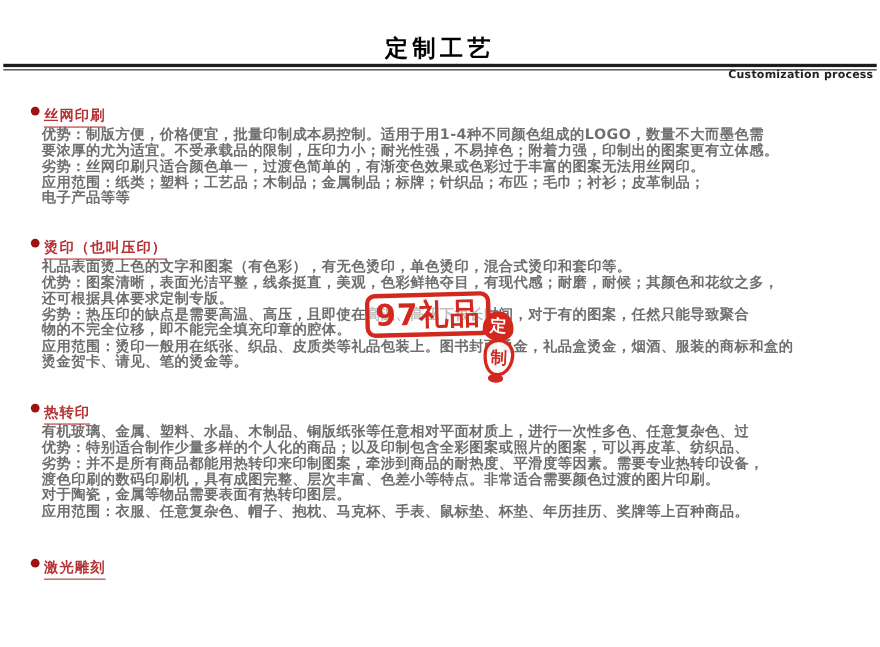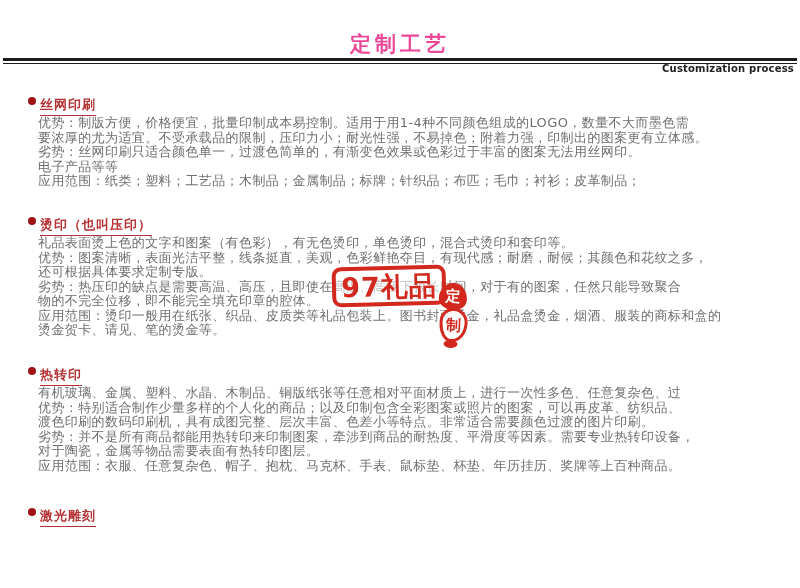--- a/index.html
+++ b/index.html
@@ -8,21 +8,21 @@
     background:#ffffff;
     font-family:"DejaVu Sans","Liberation Sans",sans-serif;
     position:relative;
     overflow:hidden;
   }
   
   .page-title {
     position:absolute; top:30px; left:0; width:100%;
     text-align:center;
     font-size:21px; font-weight:bold; letter-spacing:4px;
-    color:#ec4899;
+    color:#000000;
   }
   .page-subtitle {
     position:absolute; top:47px; right:6px;
     font-size:10px; font-weight:bold; color:#222;
     letter-spacing:0.2px;
     margin-top:16px;
   }
   .double-rule {
     position:absolute; top:58px; left:3px; right:3px;
     height:2px;
@@ -44,20 +44,21 @@
     letter-spacing:1px;
     border-bottom:1px solid var(--accent-red,#b53133);
     padding-bottom:1px;
   }
   .sec-body { margin-top:7px; padding-left:38px; padding-right:4px; }
   .body-line {
     color:var(--body-gray,#6f6f6f);
     font-size:13px; line-height:14.5px;
     letter-spacing:0.4px;
     white-space:pre;
+    font-weight:bold;
   }
   
   .watermark-box {
     position:absolute; left:332px; top:266px;
     width:106px; height:32px;
     border:4px solid var(--wm-red,#d3281e);
     border-radius:9px;
     display:flex; align-items:center; justify-content:center;
     background:rgba(255,255,255,0.55);
     transform:rotate(-1.5deg);
@@ -104,22 +105,22 @@
 
 <div class="section" style="top:94px">
   <div class="sec-head">
     <span class="bullet"></span>
     <span class="sec-title">丝网印刷</span>
   </div>
   <div class="sec-body">
       <div class="body-line">优势：制版方便，价格便宜，批量印制成本易控制。适用于用1-4种不同颜色组成的LOGO，数量不大而墨色需</div>
       <div class="body-line">要浓厚的尤为适宜。不受承载品的限制，压印力小；耐光性强，不易掉色；附着力强，印制出的图案更有立体感。</div>
       <div class="body-line">劣势：丝网印刷只适合颜色单一，过渡色简单的，有渐变色效果或色彩过于丰富的图案无法用丝网印。</div>
+      <div class="body-line">应用范围：纸类；塑料；工艺品；木制品；金属制品；标牌；针织品；布匹；毛巾；衬衫；皮革制品；</div>
       <div class="body-line">电子产品等等</div>
-      <div class="body-line">应用范围：纸类；塑料；工艺品；木制品；金属制品；标牌；针织品；布匹；毛巾；衬衫；皮革制品；</div>
     </div>
 </div>
 
 <div class="section" style="top:214px">
   <div class="sec-head">
     <span class="bullet"></span>
     <span class="sec-title">烫印（也叫压印）</span>
   </div>
   <div class="sec-body">
       <div class="body-line">礼品表面烫上色的文字和图案（有色彩），有无色烫印，单色烫印，混合式烫印和套印等。</div>
@@ -133,22 +134,22 @@
 </div>
 
 <div class="section" style="top:364px">
   <div class="sec-head">
     <span class="bullet"></span>
     <span class="sec-title">热转印</span>
   </div>
   <div class="sec-body">
       <div class="body-line">有机玻璃、金属、塑料、水晶、木制品、铜版纸张等任意相对平面材质上，进行一次性多色、任意复杂色、过</div>
       <div class="body-line">优势：特别适合制作少量多样的个人化的商品；以及印制包含全彩图案或照片的图案，可以再皮革、纺织品、</div>
+      <div class="body-line">劣势：并不是所有商品都能用热转印来印制图案，牵涉到商品的耐热度、平滑度等因素。需要专业热转印设备，</div>
       <div class="body-line">渡色印刷的数码印刷机，具有成图完整、层次丰富、色差小等特点。非常适合需要颜色过渡的图片印刷。</div>
-      <div class="body-line">劣势：并不是所有商品都能用热转印来印制图案，牵涉到商品的耐热度、平滑度等因素。需要专业热转印设备，</div>
       <div class="body-line">对于陶瓷，金属等物品需要表面有热转印图层。</div>
       <div class="body-line">应用范围：衣服、任意复杂色、帽子、抱枕、马克杯、手表、鼠标垫、杯垫、年历挂历、奖牌等上百种商品。</div>
     </div>
 </div>
 
 <div class="section" style="top:505px">
   <div class="sec-head">
     <span class="bullet"></span>
     <span class="sec-title">激光雕刻</span>
   </div>

